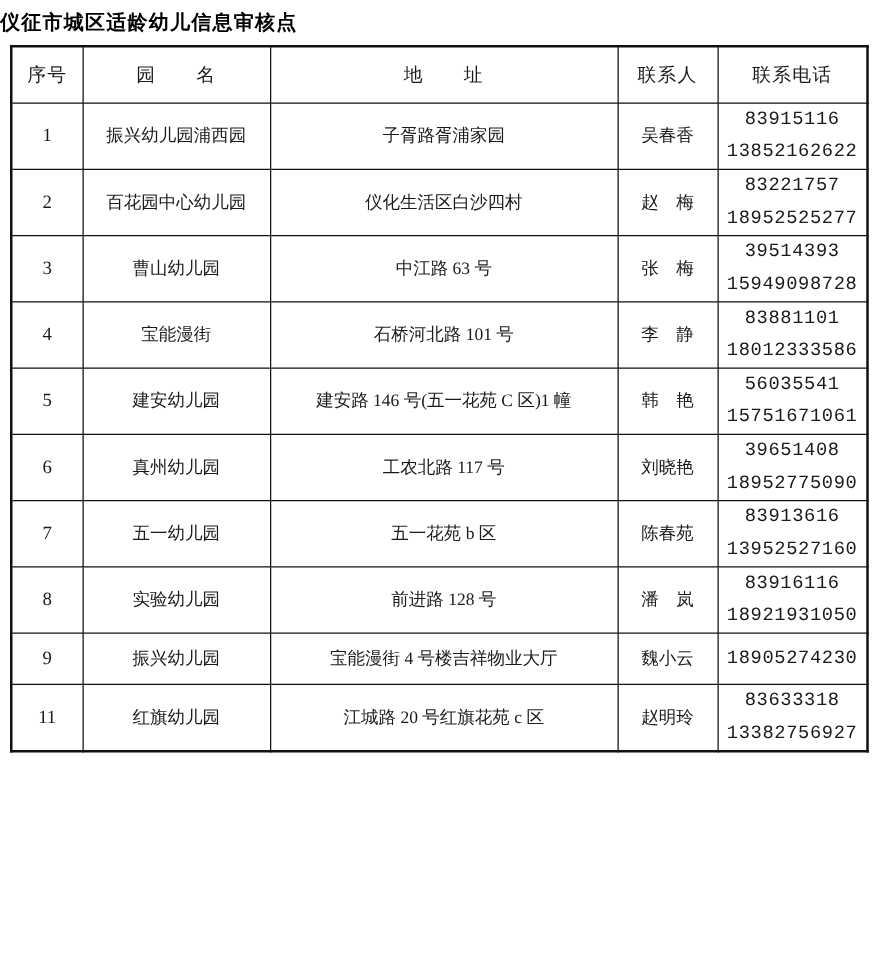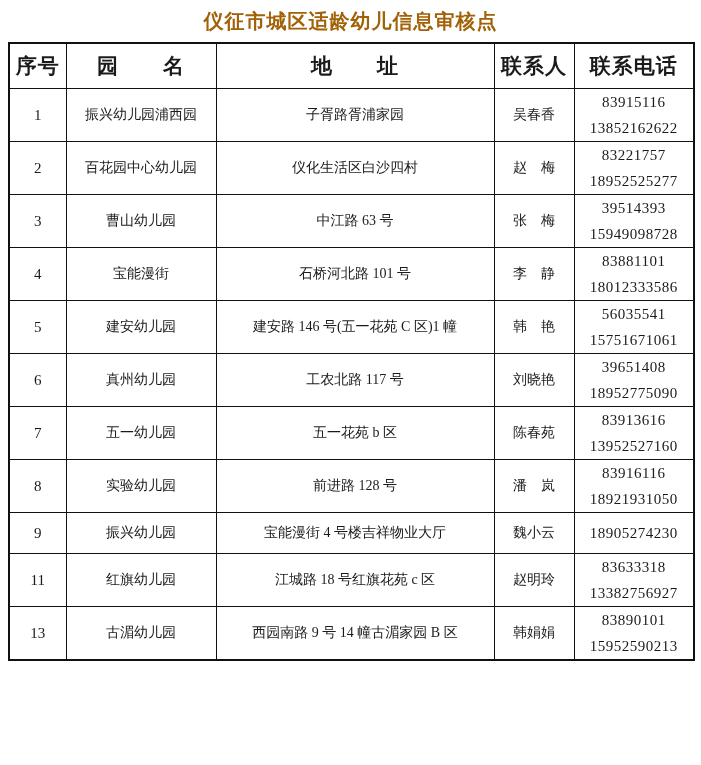--- a/index.html
+++ b/index.html
@@ -11,58 +11,58 @@
     color: #1a1a1a;
   }
   .page {
     width: 701px;
     height: 765px;
     background: #ffffff;
     box-sizing: border-box;
     padding-top: 8px;
   }
   .title {
-    text-align: center;
-    font-size: 20px;
+    font-size: 16px;
     font-weight: bold;
     letter-spacing: 1px;
     margin-bottom: 7px;
-    color: #a16207;
+    color: #000000;
   }
   table.info-table {
     border-collapse: collapse;
     table-layout: fixed;
     margin-left: 8px;
     width: 685px;
     border: 2px solid #111111;
   }
   .info-table th, .info-table td {
     border: 1px solid #111111;
     text-align: center;
     vertical-align: middle;
     padding: 0 3px;
     overflow: hidden;
     white-space: nowrap;
   }
   .info-table th {
     height: 44px;
-    font-size: 21px;
-    font-weight: bold;
+    font-size: 15px;
+    font-weight: normal;
     letter-spacing: 1px;
   }
   .info-table td {
     height: 40px;
     font-size: 14px;
   }
   .info-table td[data-name="row-no"] {
     font-size: 15px;
   }
   .info-table td[data-name="phone-numbers"] {
     font-size: 15px;
     letter-spacing: 0.5px;
+    font-family: Liberation Mono, monospace;
   }
   .info-table td[data-name="phone-numbers"] div {
     line-height: 26px;
   }
 </style>
 </head>
 <body>
 
 <div class="page" data-name="document-page">
   <div class="title" data-name="page-title">仪征市城区适龄幼儿信息审核点</div>
@@ -170,32 +170,22 @@
           <td data-name="kindergarten-name">振兴幼儿园</td>
           <td data-name="address">宝能漫街 4 号楼吉祥物业大厅</td>
           <td data-name="contact-name">魏小云</td>
           <td data-name="phone-numbers">
             <div data-name="phone-number">18905274230</div>
           </td>
         </tr>
         <tr data-name="table-row">
           <td data-name="row-no">11</td>
           <td data-name="kindergarten-name">红旗幼儿园</td>
-          <td data-name="address">江城路 18 号红旗花苑 c 区</td>
+          <td data-name="address">江城路 20 号红旗花苑 c 区</td>
           <td data-name="contact-name">赵明玲</td>
           <td data-name="phone-numbers">
             <div data-name="phone-number">83633318</div>
             <div data-name="phone-number">13382756927</div>
-          </td>
-        </tr>
-        <tr data-name="table-row">
-          <td data-name="row-no">13</td>
-          <td data-name="kindergarten-name">古湄幼儿园</td>
-          <td data-name="address">西园南路 9 号 14 幢古湄家园 B 区</td>
-          <td data-name="contact-name">韩娟娟</td>
-          <td data-name="phone-numbers">
-            <div data-name="phone-number">83890101</div>
-            <div data-name="phone-number">15952590213</div>
           </td>
         </tr>
       </tbody>
   </table>
 </div>
 
 </body></html>

